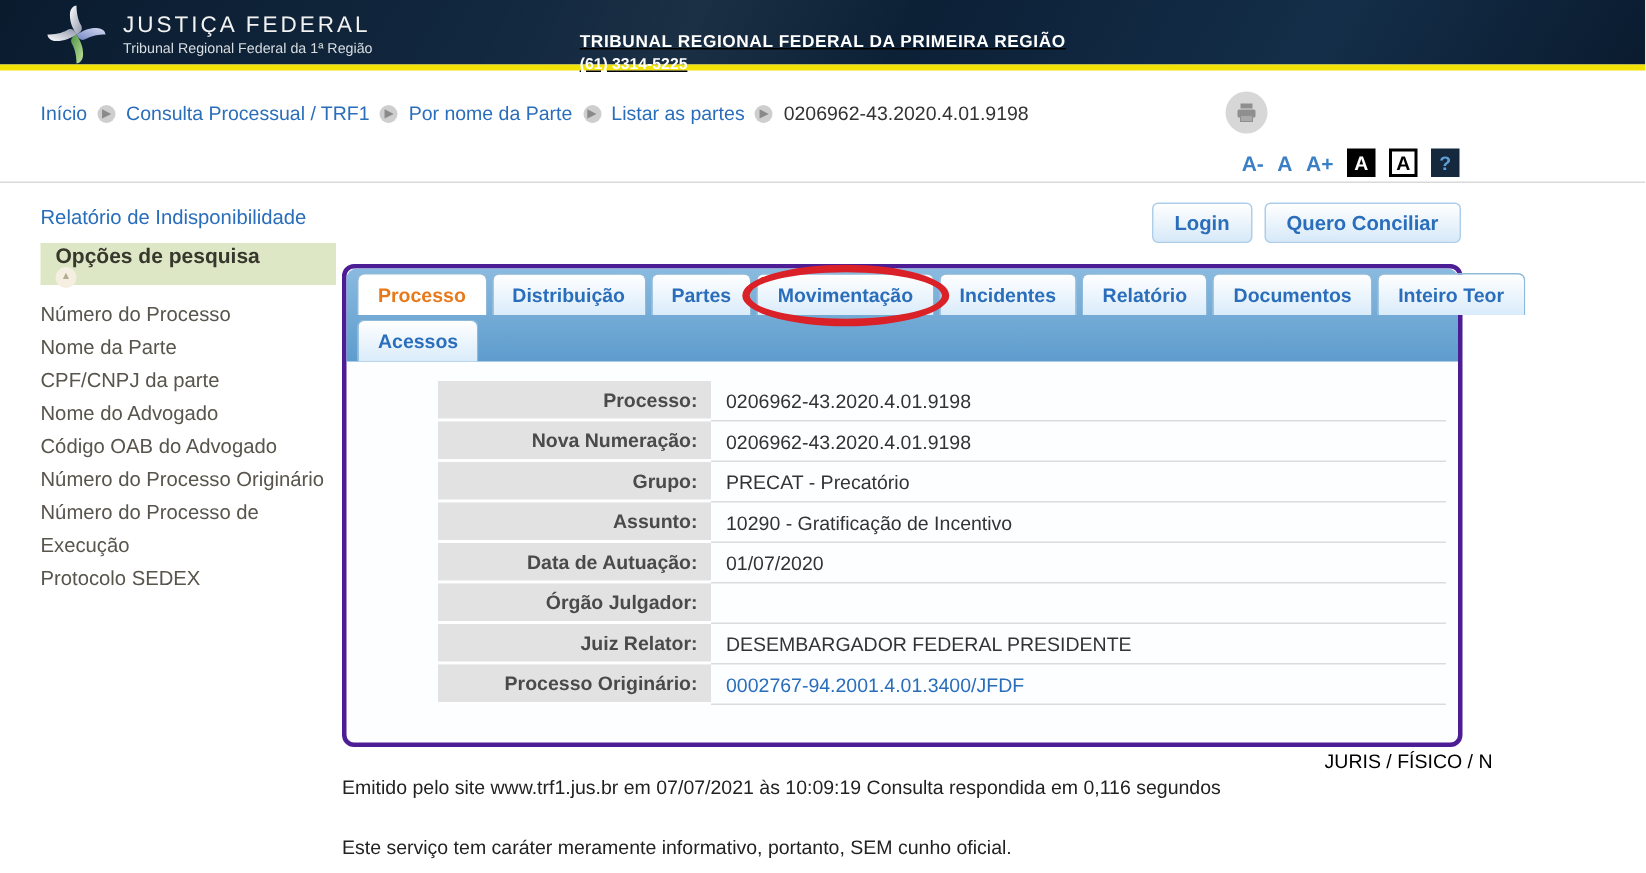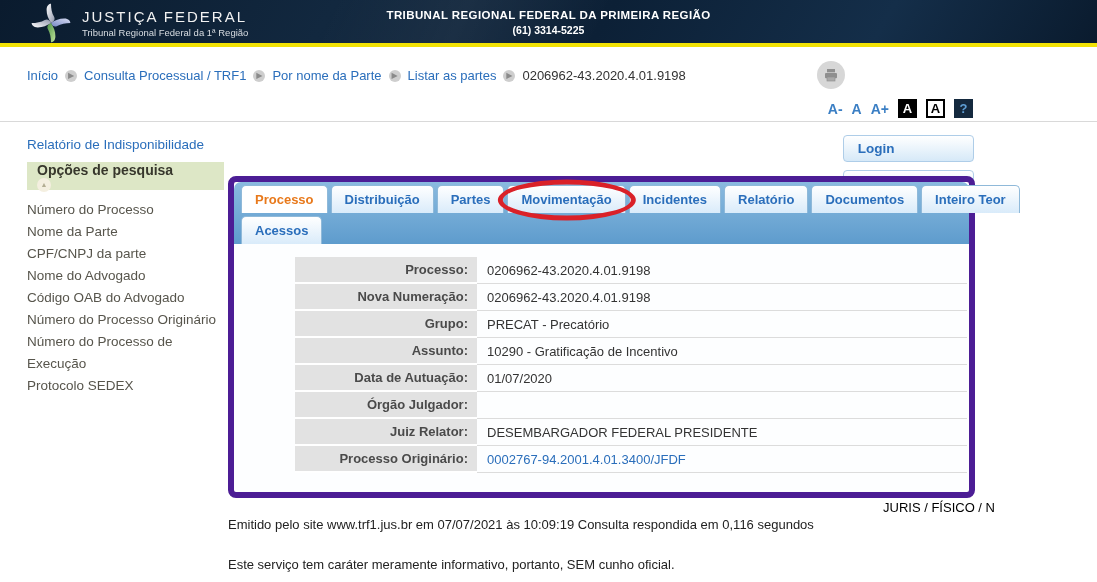--- a/index.html
+++ b/index.html
@@ -9,21 +9,21 @@
   
   .topbar { position:absolute; left:0; top:0; width:100%; height:47px;
     background:linear-gradient(120deg,#0a1b2e 0%,#12283f 30%,#0c2036 55%,#142e49 80%,#0a1b2e 100%);
     border-bottom:4px solid #f2e205; }
   .topbar .sheen { position:absolute; left:0; top:0; width:100%; height:100%;
     background:linear-gradient(115deg,transparent 30%,rgba(255,255,255,0.05) 42%,transparent 55%); }
   .logo-wrap { position:absolute; left:28px; top:1px; display:flex; align-items:center; gap:8px; }
   .logo-wrap svg { width:46px; height:44px; }
   .logo-text .line1 { color:#f2f2f2; font-size:15px; letter-spacing:2px; font-weight:normal; }
   .logo-text .line2 { color:#d8dde2; font-size:9.5px; margin-top:2px; }
-  .hdr-center { position:absolute; left:50%; transform:translateX(-50%); top:9px; text-align:center; }
+  .hdr-center { position:absolute; left:50%; transform:translateX(-50%); top:22px; text-align:left;text-decoration:underline; }
   .hdr-title { color:#fff; font-size:11.5px; font-weight:bold; letter-spacing:0.4px; }
   .hdr-phone { color:#fff; font-size:10.5px; font-weight:bold; margin-top:3px; }
 
   
   .breadcrumb { position:absolute; left:27px; top:68px; display:flex; align-items:center; gap:7px; font-size:13px; }
   .crumb { color:#2a6ebb; cursor:pointer; }
   .crumb.current { color:#333; cursor:default; }
   .crumb-sep { width:12px; height:12px; border-radius:50%; background:#cecece; color:#8a8a8a;
     font-size:8px; line-height:12px; text-align:center; display:inline-block; }
   .print-btn { position:absolute; left:817px; top:61px; width:28px; height:28px; border-radius:50%;
@@ -44,28 +44,28 @@
   .side-panel { position:absolute; left:27px; top:162px; width:197px; }
   .side-head { height:28px; background:#dde7c6; display:flex; align-items:flex-start;
     justify-content:space-between; padding:0 8px 0 10px;flex-direction:column; }
   .side-head .t { font-weight:bold; font-size:14px; color:#37372c; }
   .collapse-circle { width:14px; height:14px; border-radius:50%; background:#f4efe0;
     color:#b3ad93; font-size:7px; line-height:14px; text-align:center; cursor:pointer; }
   .side-items { margin-top:9px; }
   .side-item { font-size:13.5px; color:#57554c; line-height:22px; cursor:pointer; max-width:197px; }
 
   
-  .actions { position:absolute; top:135px; right:123px; display:flex; gap:8px;flex-direction:column; }
+  .actions { position:absolute; top:135px; right:123px; display:flex; gap:8px; }
   .btn { height:27px; padding:0 14px; border:1px solid #aecde8; border-radius:4px;
     background:linear-gradient(#ffffff,#d6e9f8); color:#2a6ebb; font-weight:bold;
     font-size:13.5px; display:flex; align-items:center; cursor:pointer; }
 
   
   .panel { position:absolute; left:228px; top:176px; width:747px; height:322px;
-    border:6px solid #4c1d95; border-radius:8px; background:#fdfeff; }
+    border:3px solid #4c1d95; border-radius:8px; background:#fdfeff; }
   .tabstrip { position:absolute; left:0; top:0; right:0; height:62px;
     background:linear-gradient(#8abadf,#5e9ccd); border-radius:7px 7px 0 0; }
   .tabrow { height:31px; display:flex; align-items:flex-end; padding-left:7px; gap:3px; }
   .tab { display:flex; align-items:center; height:28px; padding:0 13px;
     background:linear-gradient(#ffffff,#d9ebfa); border:1px solid #8fb9d9; border-bottom:none;
     border-radius:5px 5px 0 0; color:#2a6ebb; font-weight:bold; font-size:13px;
     position:relative; cursor:pointer; white-space:nowrap; }
   .tab.active { background:#fff; color:#e8791b; }
   .annotation-ellipse { position:absolute; left:50%; top:50%; transform:translate(-50%,-50%);
     width:calc(100% + 22px); height:41px; border:5px solid #da2128; border-radius:50%;

